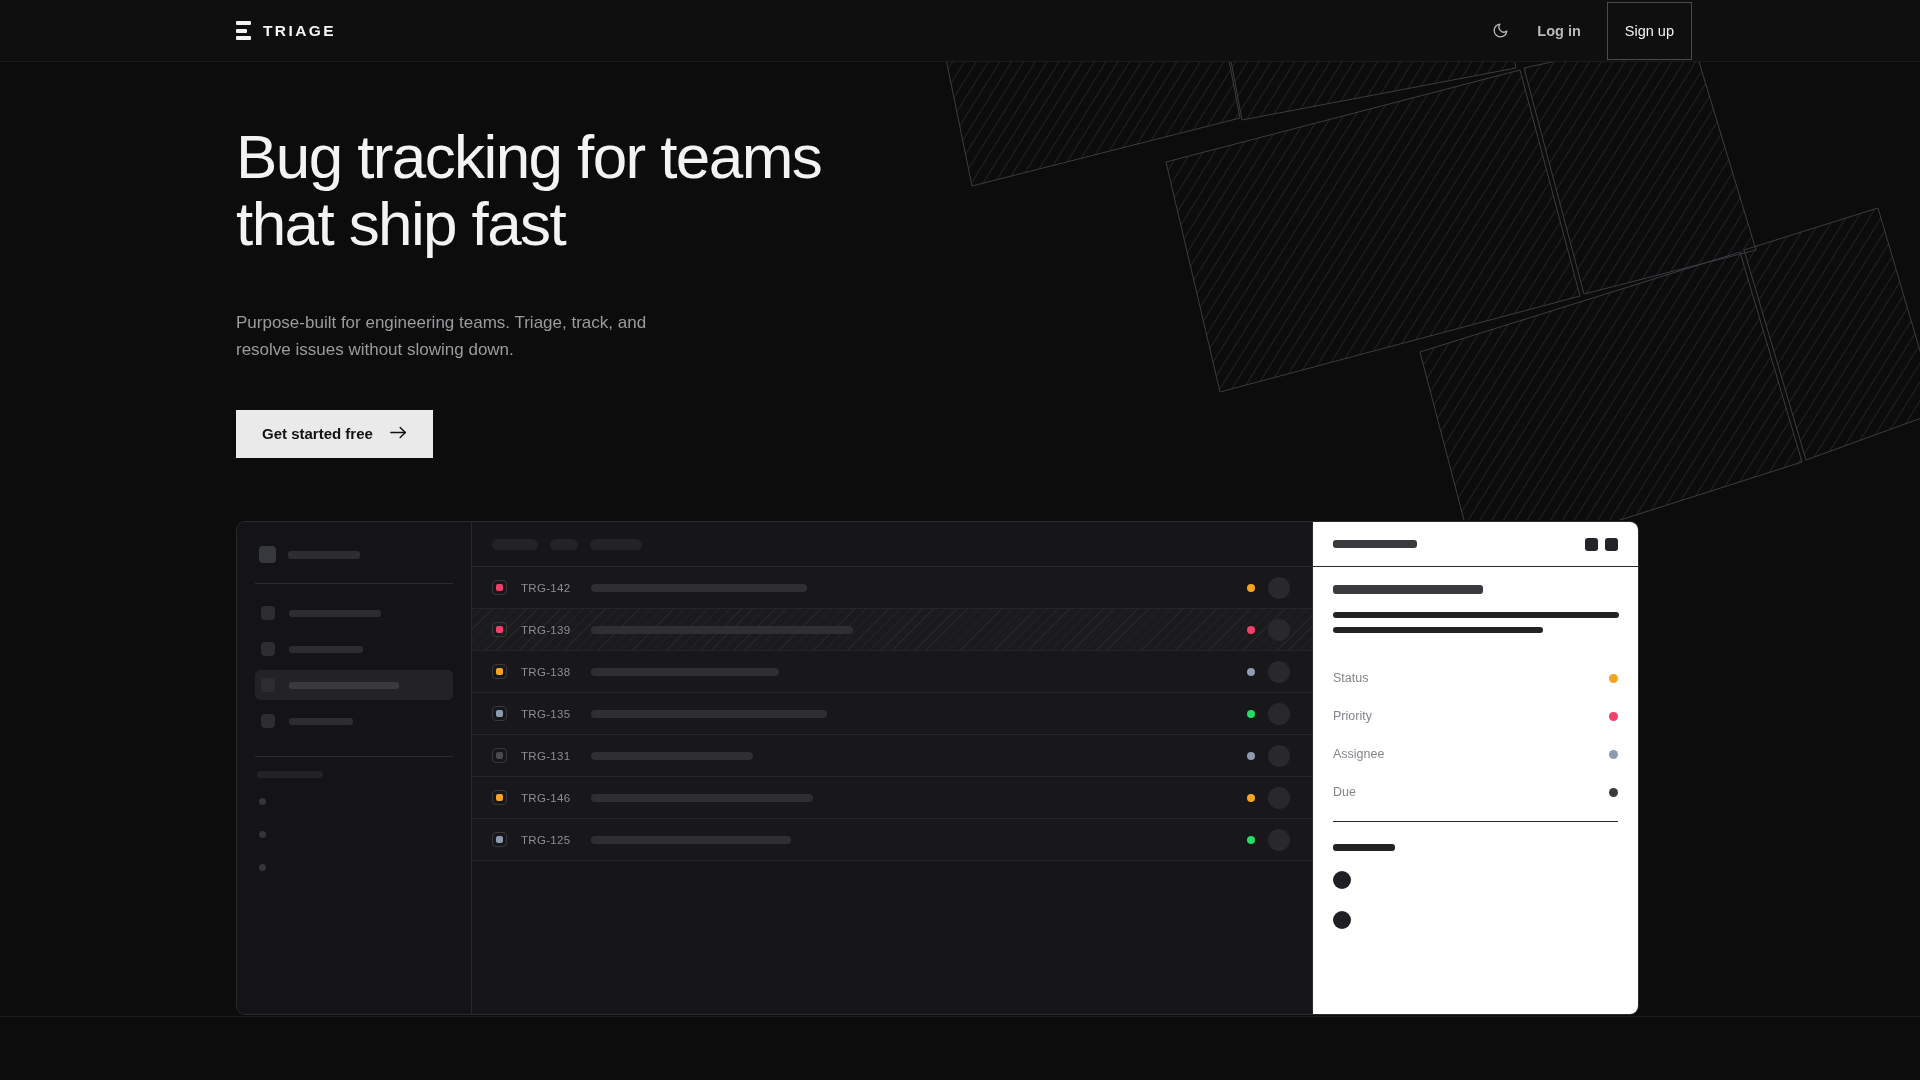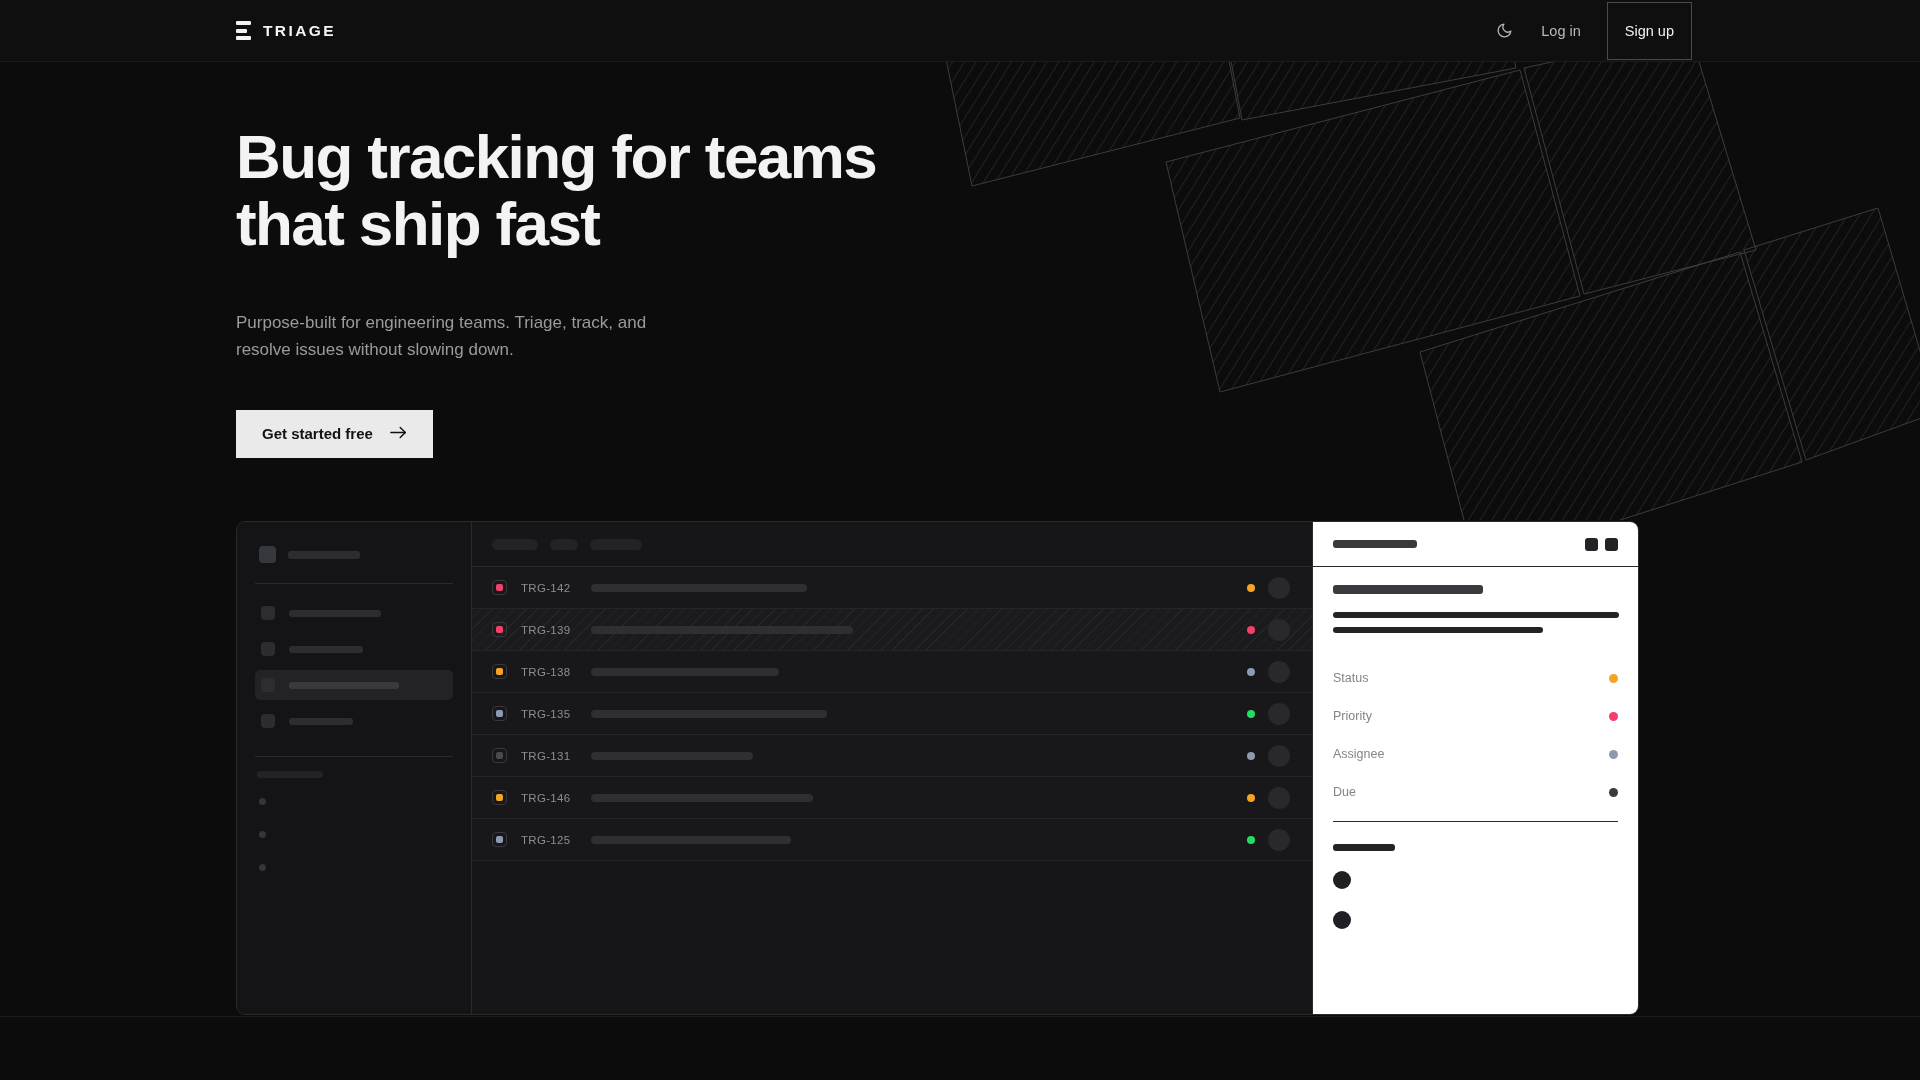--- a/index.html
+++ b/index.html
@@ -72,20 +72,21 @@
     display: flex;
     align-items: center;
     justify-content: center;
     cursor: pointer;
   }
 
   .login-link {
     font-size: 14.5px;
     color: #b9b9bb;
     cursor: pointer;
+    font-weight: bold;
   }
 
   .signup-btn {
     font-size: 14.5px;
     color: #f2f2f2;
     border: 1px solid #4a4a4e;
     background: transparent;
     padding: 20px 17px;
     cursor: pointer;
     font-family: inherit;
@@ -94,21 +95,21 @@
   
   .hero {
     position: relative;
     padding: 62px 0 0 236px;
     z-index: 10;
   }
 
   .hero-title {
     font-size: 62px;
     line-height: 1.08;
-    font-weight: bold;
+    font-weight: normal;
     letter-spacing: -1.6px;
     color: #f3f3f3;
     white-space: pre-line;
   }
 
   .hero-sub {
     margin-top: 51px;
     font-size: 17px;
     line-height: 1.62;
     color: #9b9b9e;

